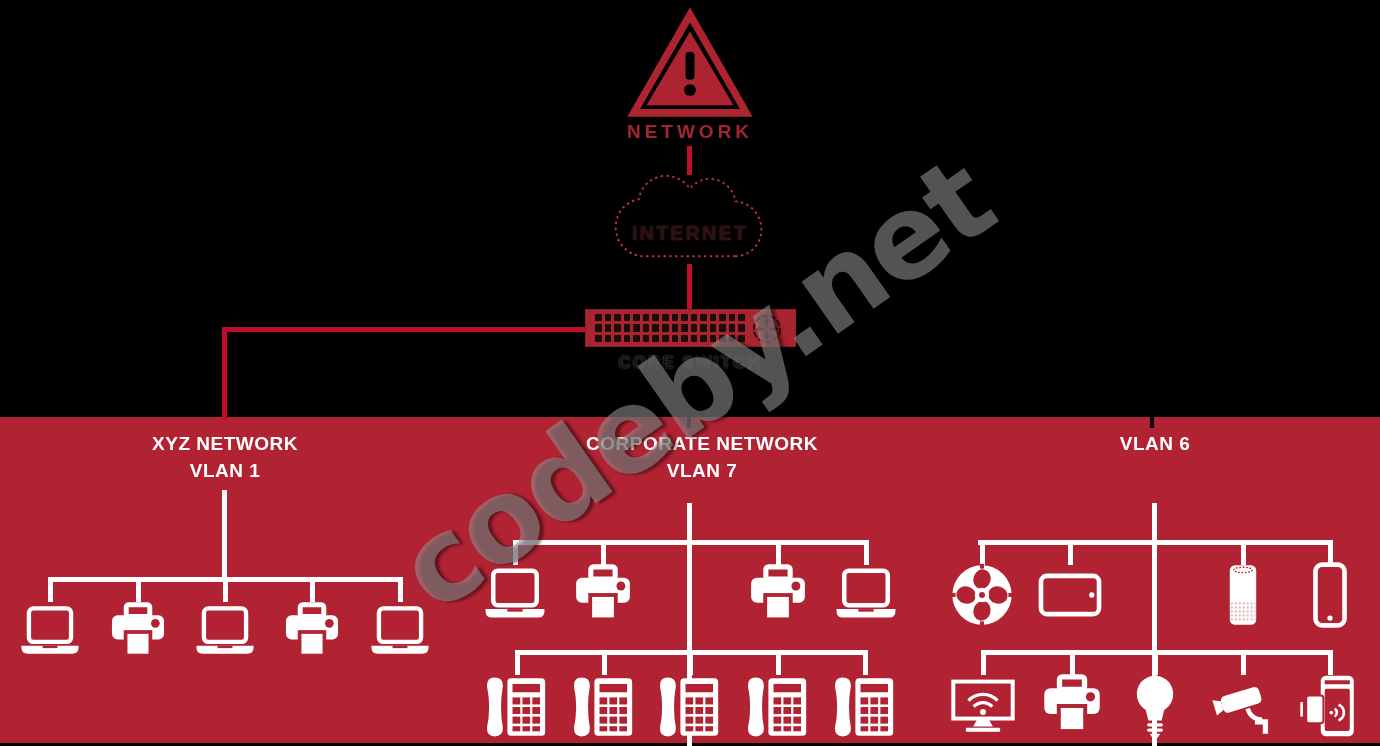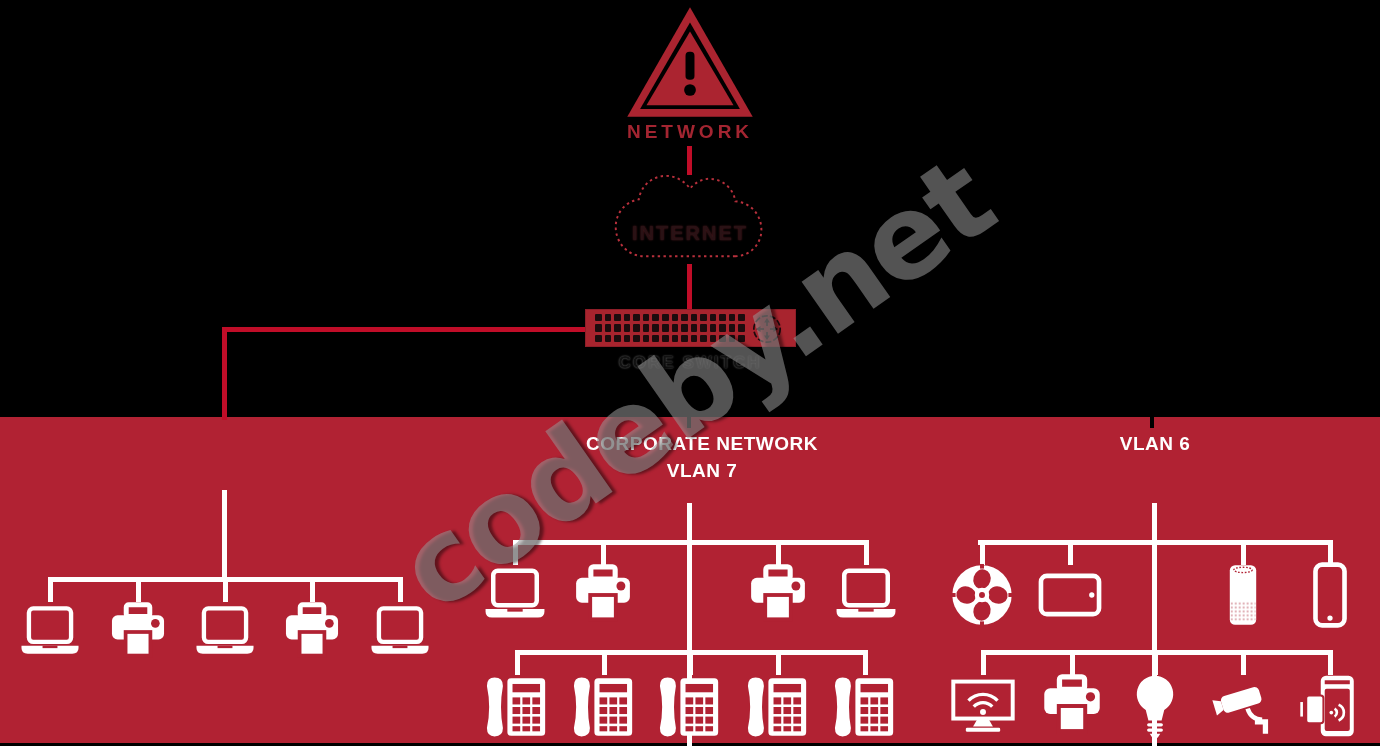--- a/index.html
+++ b/index.html
@@ -156,20 +156,24 @@
     </div>
   </div>
   <div id="core-switch-label">CORE SWITCH</div>
 
   <div class="rline" style="left:225px;top:327px;width:360px;height:5px;"></div>
   <div class="rline" style="left:222px;top:327px;width:5px;height:93px;"></div>
 
   <div class="kline" style="left:687px;top:417px;width:4px;height:11px;"></div>
   <div class="kline" style="left:1150px;top:417px;width:4px;height:11px;"></div>
 
+  <div class="vlan-label" style="left:55px;">
+    <div>XYZ NETWORK</div>
+    <div>VLAN 1</div>
+  </div>
   <div class="vlan-label" style="left:532px;">
     <div>CORPORATE NETWORK</div>
     <div>VLAN 7</div>
   </div>
   <div class="vlan-label" style="left:985px;">
     <div>VLAN 6</div>
   </div>
 
   <div id="tree-layer" class="abs" style="left:0;top:0;width:1380px;height:746px;">
       <div class="wline" style="left: 222px; top: 490px; width: 5px; height: 88px;"></div>

